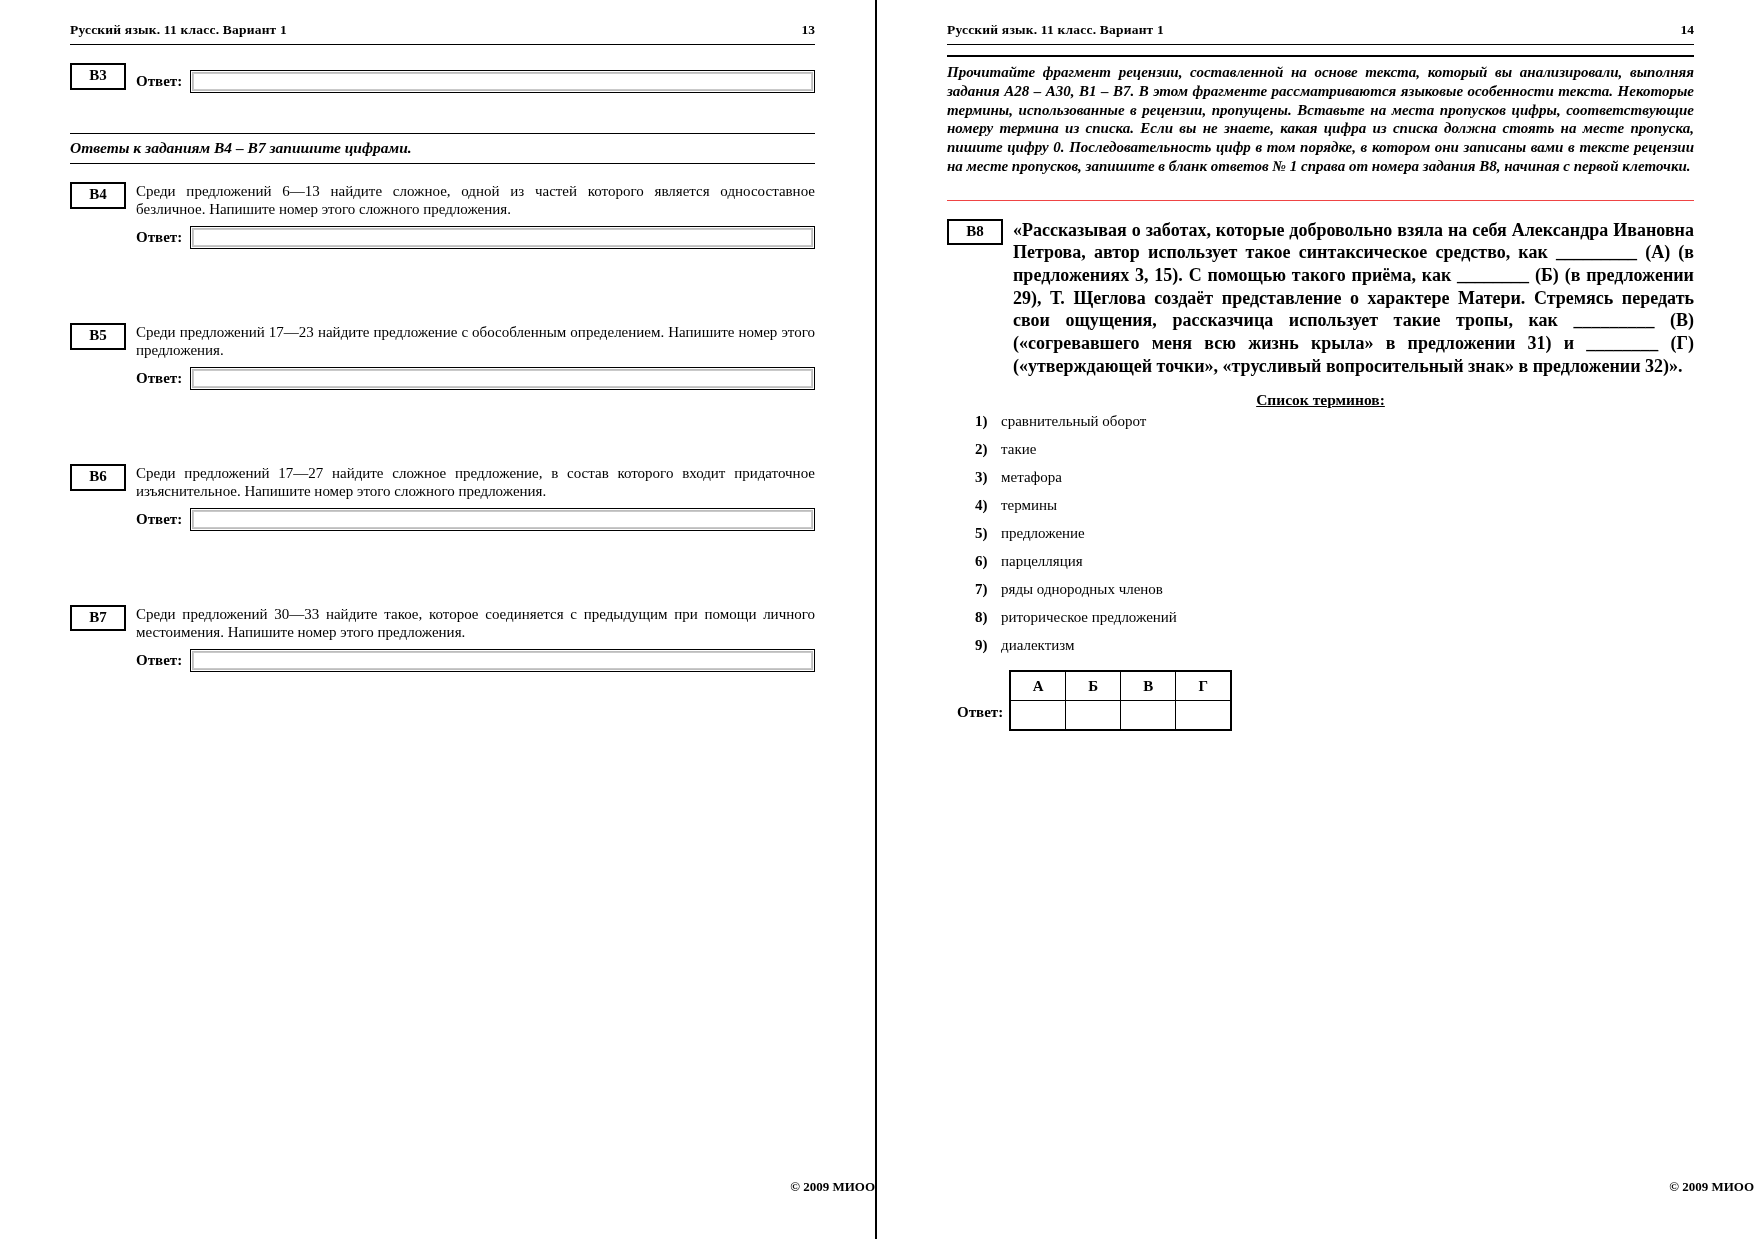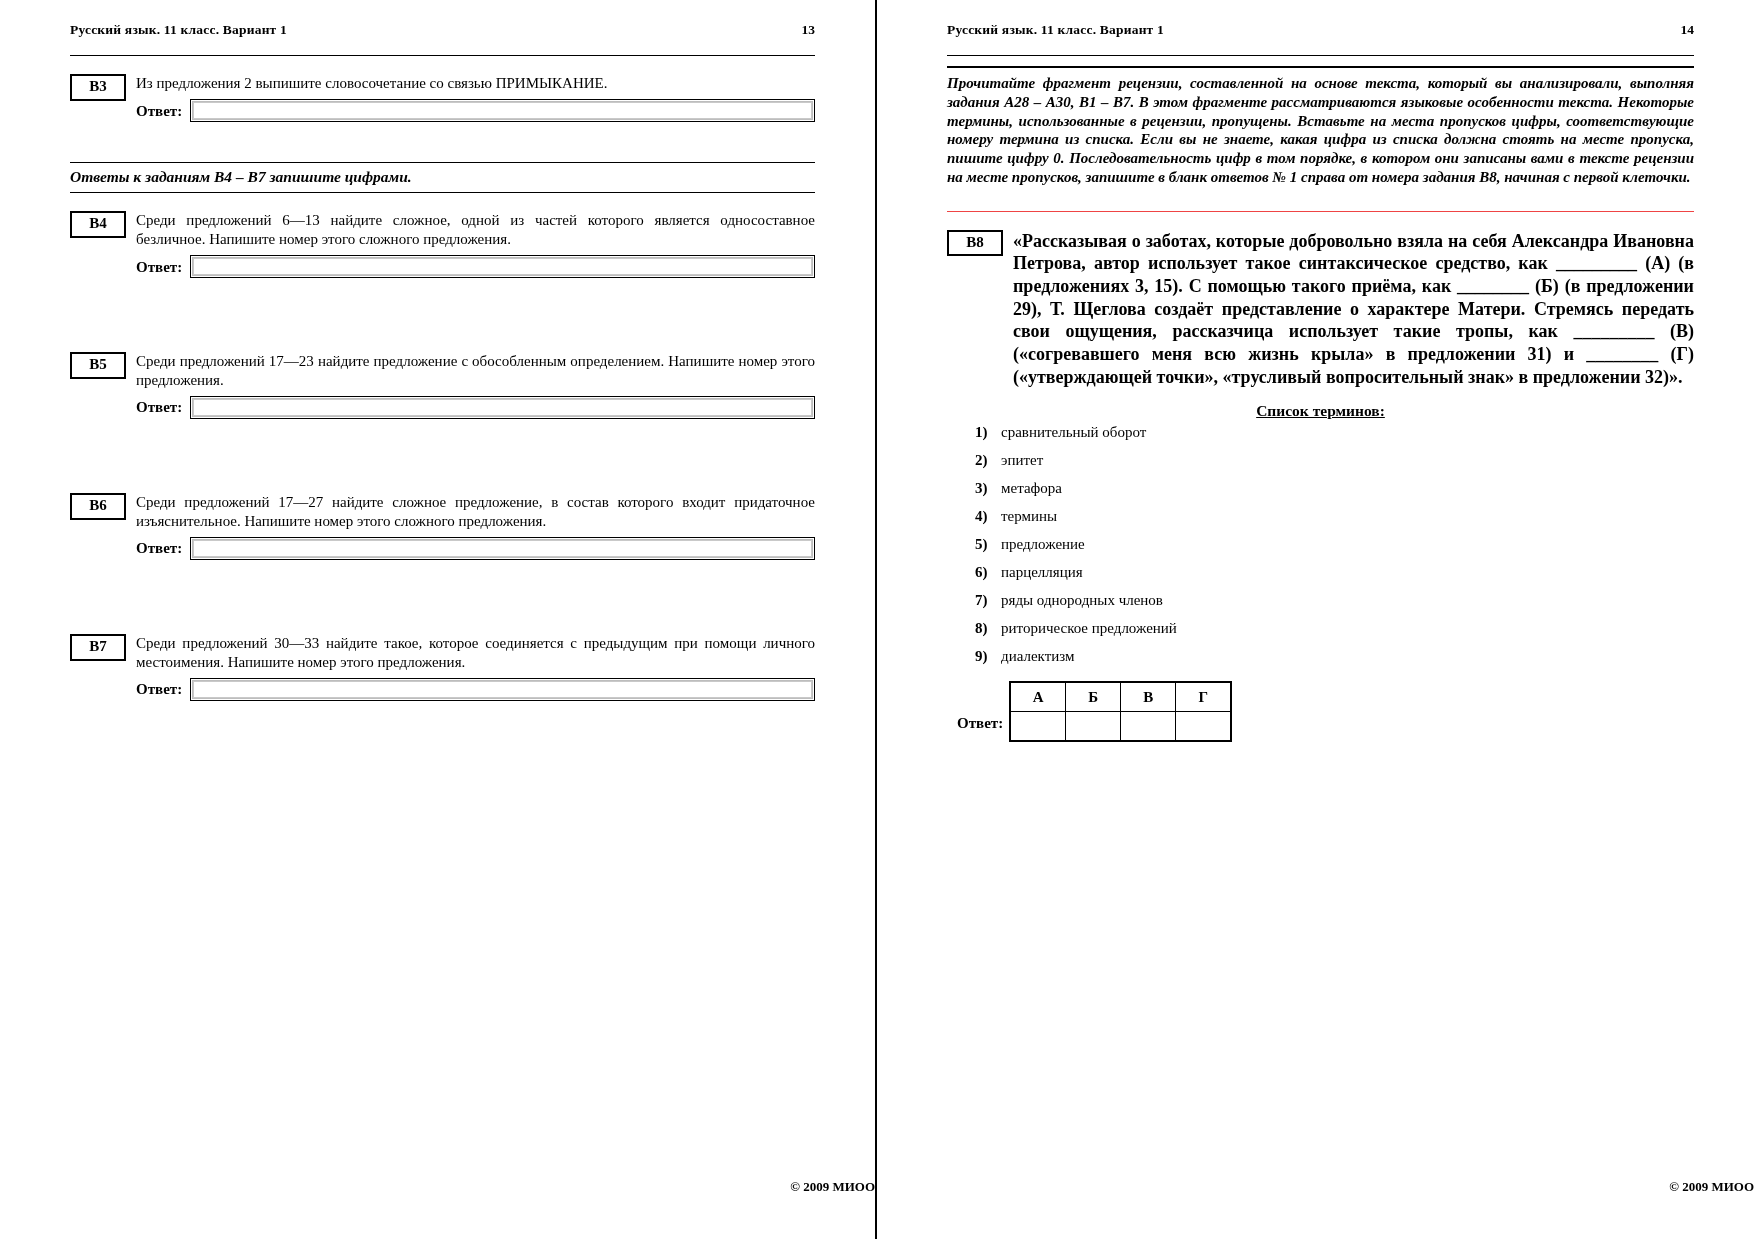--- a/index.html
+++ b/index.html
@@ -34,21 +34,21 @@
   .page-right {
     width: 877px;
     padding: 22px 60px 0 70px;
   }
   .page-header {
     display: flex;
     justify-content: space-between;
     align-items: baseline;
     font-size: 13.5px;
     font-weight: bold;
-    padding-bottom: 17px;
+    padding-bottom: 6px;
     border-bottom: 1.5px solid #000;
   }
   .page-header .hdr-title { letter-spacing: 0.2px; }
   .page-header .hdr-num { font-weight: bold; }
 
   .task {
     display: flex;
     align-items: flex-start;
     margin-top: 18px;
     justify-content: flex-end;
@@ -204,21 +204,20 @@
   <div class="page page-left">
 
     <div class="page-header">
       <span class="hdr-title">Русский язык. 11 класс. Вариант 1</span>
       <span class="hdr-num">13</span>
     </div>
 
     <div class="task">
       <div class="task-badge">B3</div>
       <div class="task-body">
-        <div class="task-text">Из предложения 2 выпишите словосочетание со связью ПРИМЫКАНИЕ.</div>
         <div class="answer-row">
           <span class="answer-label">Ответ:</span>
           <div class="answer-box"></div>
         </div>
       </div>
     </div>
 
     <div class="section-note">Ответы к заданиям В4 – В7 запишите цифрами.</div>
 
     <div class="task">
@@ -292,21 +291,21 @@
 
     <div class="terms-title">Список терминов:</div>
 
     <ul class="terms-list">
       <li>
         <span class="term-num">1)</span>
         <span>сравнительный оборот</span>
       </li>
       <li>
         <span class="term-num">2)</span>
-        <span>эпитет</span>
+        <span>такие</span>
       </li>
       <li>
         <span class="term-num">3)</span>
         <span>метафора</span>
       </li>
       <li>
         <span class="term-num">4)</span>
         <span>термины</span>
       </li>
       <li>

